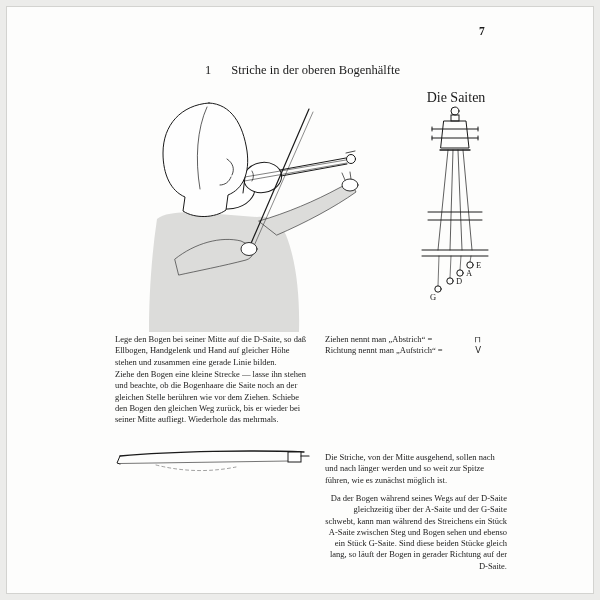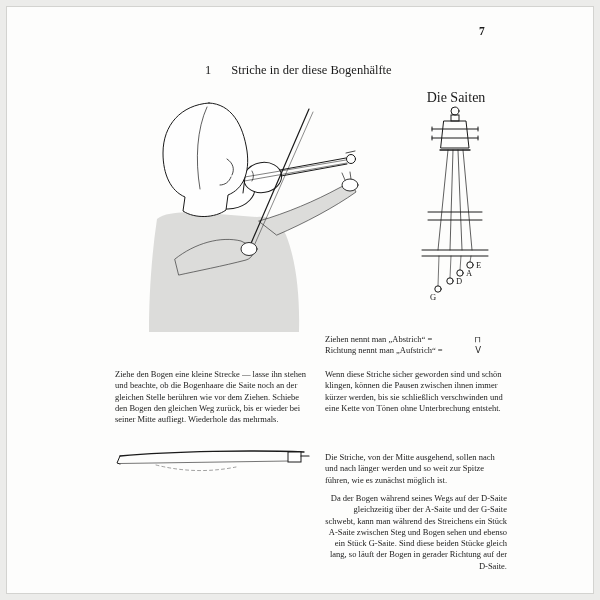--- a/index.html
+++ b/index.html
@@ -37,21 +37,21 @@
 </style>
 </head>
 <body>
 
 <div class="page">
 
   <div class="abs page-number">7</div>
 
   <div class="abs title-row">
     <span>1</span>
-    <span>Striche in der diese Bogenhälfte</span>
+    <span>Striche in der oberen Bogenhälfte</span>
   </div>
 
   <svg class="abs" style="left:140px;top:90px;" width="230" height="235" viewBox="0 0 230 235">
     <g stroke="#1a1a1a" stroke-width="1" fill="none" stroke-linecap="round" stroke-linejoin="round">
 
       <path d="M10,122 C4,162 2,202 2,235 L152,235 C153,198 149,163 139,138 C133,124 122,118 110,120 L46,115 C28,115 16,117 10,122 Z" fill="#dcdcda" stroke="none"></path>
 
       <path d="M112,124 C140,116 168,104 192,91 L204,85 L209,95 C188,110 158,126 130,138 Z" fill="#dcdcda" stroke="#3a3a3a" stroke-width="0.7"></path>
 
       <g transform="rotate(-9 100 84)">
@@ -123,34 +123,34 @@
       <circle cx="28" cy="185" r="3.2"></circle>
     </g>
     <g fill="#1a1a1a" font-family="Liberation Serif, serif" font-size="8.5" stroke="none">
       <text x="66" y="164">E</text>
       <text x="56" y="172">A</text>
       <text x="46" y="180">D</text>
       <text x="20" y="196">G</text>
     </g>
   </svg>
 
+  <div class="abs para col-left" style="top:327px;">Lege den Bogen bei seiner Mitte auf die D-Saite, so daß Ellbogen, Handgelenk und Hand auf gleicher Höhe stehen und zusammen eine gerade Linie bilden.</div>
   <div class="abs para col-left" style="top:362px;">Ziehe den Bogen eine kleine Strecke — lasse ihn stehen und beachte, ob die Bogenhaare die Saite noch an der gleichen Stelle berühren wie vor dem Ziehen. Schiebe den Bogen den gleichen Weg zurück, bis er wieder bei seiner Mitte aufliegt. Wiederhole das mehrmals.</div>
 
   <div class="abs para col-right" style="top:327px;">
     <div class="rule-row">
       <span>Ziehen nennt man „Abstrich“ =</span>
       <span class="sym">⊓</span>
     </div>
     <div class="rule-row">
       <span>Richtung nennt man „Aufstrich“ =</span>
       <span class="sym">V</span>
     </div>
   </div>
 
-  <div class="abs para col-right" style="top:362px;">Wenn diese Striche sicher geworden sind und schön klingen, können die Pausen zwischen ihnen immer kürzer werden, bis sie schließlich verschwinden und eine Kette von Tönen ohne Unterbrechung entsteht.</div>
 
   <svg class="abs" style="left:107px;top:437px;" width="198" height="30" viewBox="0 0 198 30">
     <g stroke="#1a1a1a" fill="none" stroke-linecap="round">
       <path d="M6,12 C60,7 140,6 190,8" stroke-width="1.3"></path>
       <path d="M6,12 L3,19 L6,20" stroke-width="1"></path>
       <line x1="6" y1="19.5" x2="176" y2="17" stroke-width="0.6"></line>
       <rect x="174" y="8" width="13" height="10" fill="#ffffff" stroke-width="1"></rect>
       <line x1="187" y1="12" x2="195" y2="12" stroke-width="1.2"></line>
       <path d="M42,21 Q82,31 122,23" stroke-width="0.7" stroke-dasharray="3,3" stroke="#777"></path>
     </g>

